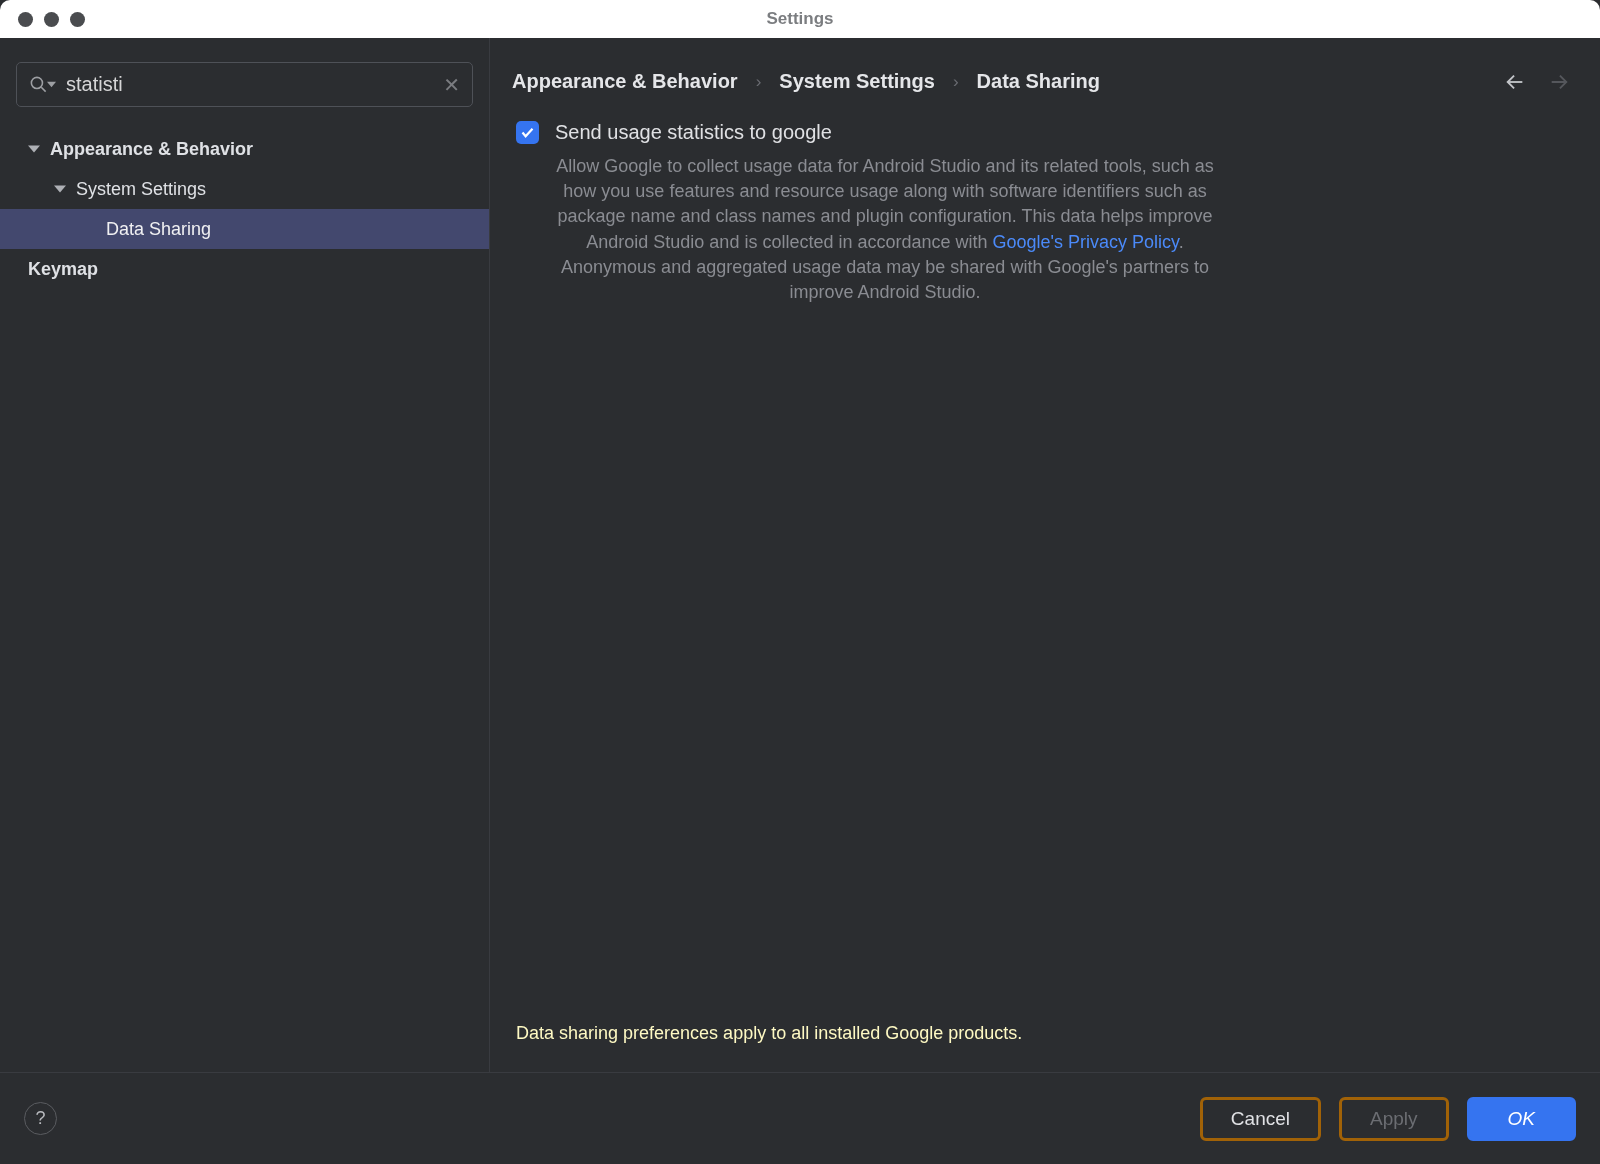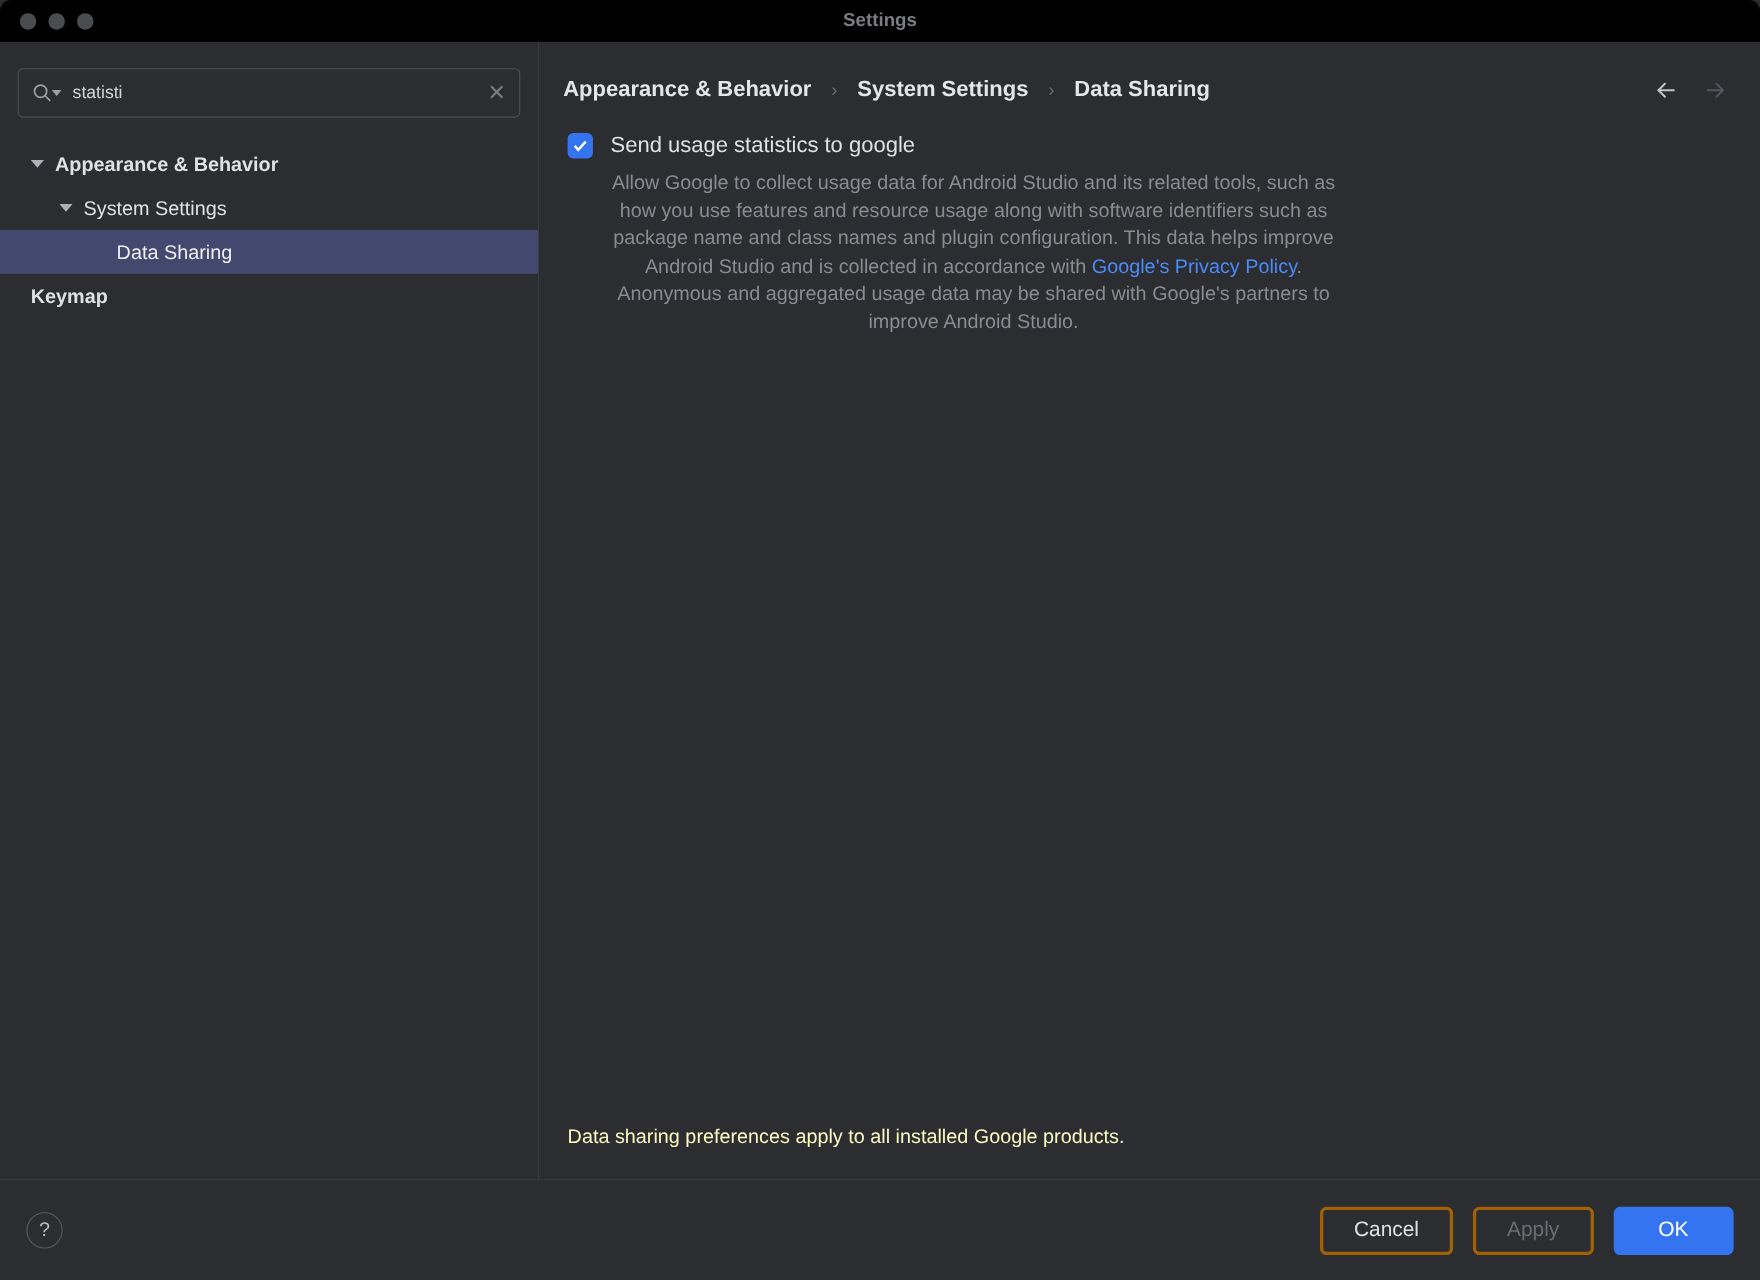--- a/index.html
+++ b/index.html
@@ -21,21 +21,21 @@
       display: flex;
       flex-direction: column;
       border-radius: 10px;
       overflow: hidden;
     }
     .titlebar {
       height: 38px;
       display: flex;
       align-items: center;
       position: relative;
-      background: #000000;
+      background: #ffffff;
     }
     .traffic-lights {
       display: flex;
       gap: 11px;
       padding-left: 18px;
     }
     .traffic-light {
       width: 15px;
       height: 15px;
       border-radius: 50%;
@@ -77,21 +77,21 @@
       color: #9d9fa3;
       display: flex;
       align-items: center;
     }
     .search-input {
       flex: 1;
       background: transparent;
       border: none;
       outline: none;
       color: #d6d6d7;
-      font-size: 16px;
+      font-size: 20px;
       padding: 0 10px;
     }
     .clear-icon {
       color: #7a7c80;
       font-size: 20px;
       cursor: pointer;
     }
     .tree {
       padding-top: 4px;
     }
@@ -236,20 +236,21 @@
     .btn.disabled {
       color: #6b6d72;
       cursor: default;
     }
     .btn.primary {
       background: #3574f0;
       border-color: #3574f0;
       color: #fff;
       font-weight: 500;
       padding: 0 38px;
+      font-style: italic;
     }
   </style>
 </head>
 <body>
 
 <div class="window">
   <div class="titlebar">
     <div class="traffic-lights">
       <div class="traffic-light"></div>
       <div class="traffic-light"></div>

